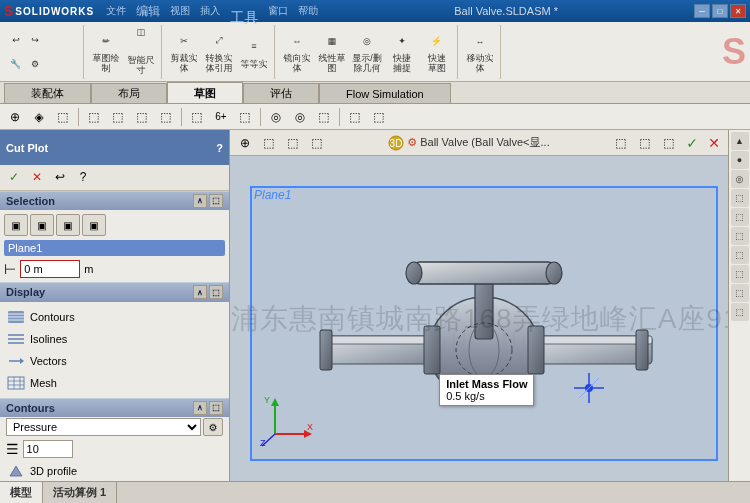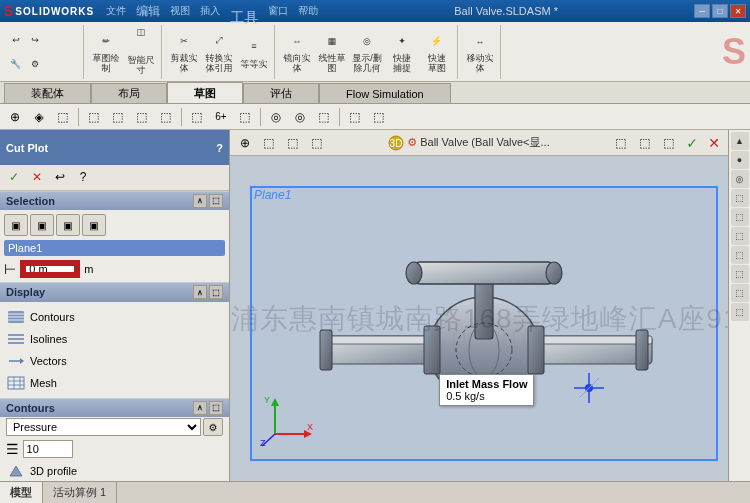--- a/index.html
+++ b/index.html
@@ -242,21 +242,21 @@
 
     .value-row {
       display: flex;
       align-items: center;
       gap: 4px;
       margin-top: 4px;
     }
     .value-input {
       width: 80px;
       height: 18px;
-      border: 6px solid #b91c1c;
+      border: 1px solid #b91c1c;
       background: white;
       padding: 0 3px;
       font-size: 11px;
     }
 
     
     #display-area {
       padding: 4px 6px;
     }
     .display-item {
@@ -426,20 +426,21 @@
       font-size: 11px;
       color: #333;
     }
     .status-tab {
       height: 100%;
       padding: 0 10px;
       display: flex;
       align-items: center;
       border-right: 1px solid #a09888;
       cursor: pointer;
+      font-weight: bold;
     }
     .status-tab.active {
       background: #ecebe5;
       font-weight: bold;
     }
 
     
     #watermark {
       position: absolute;
       top: 50%;

